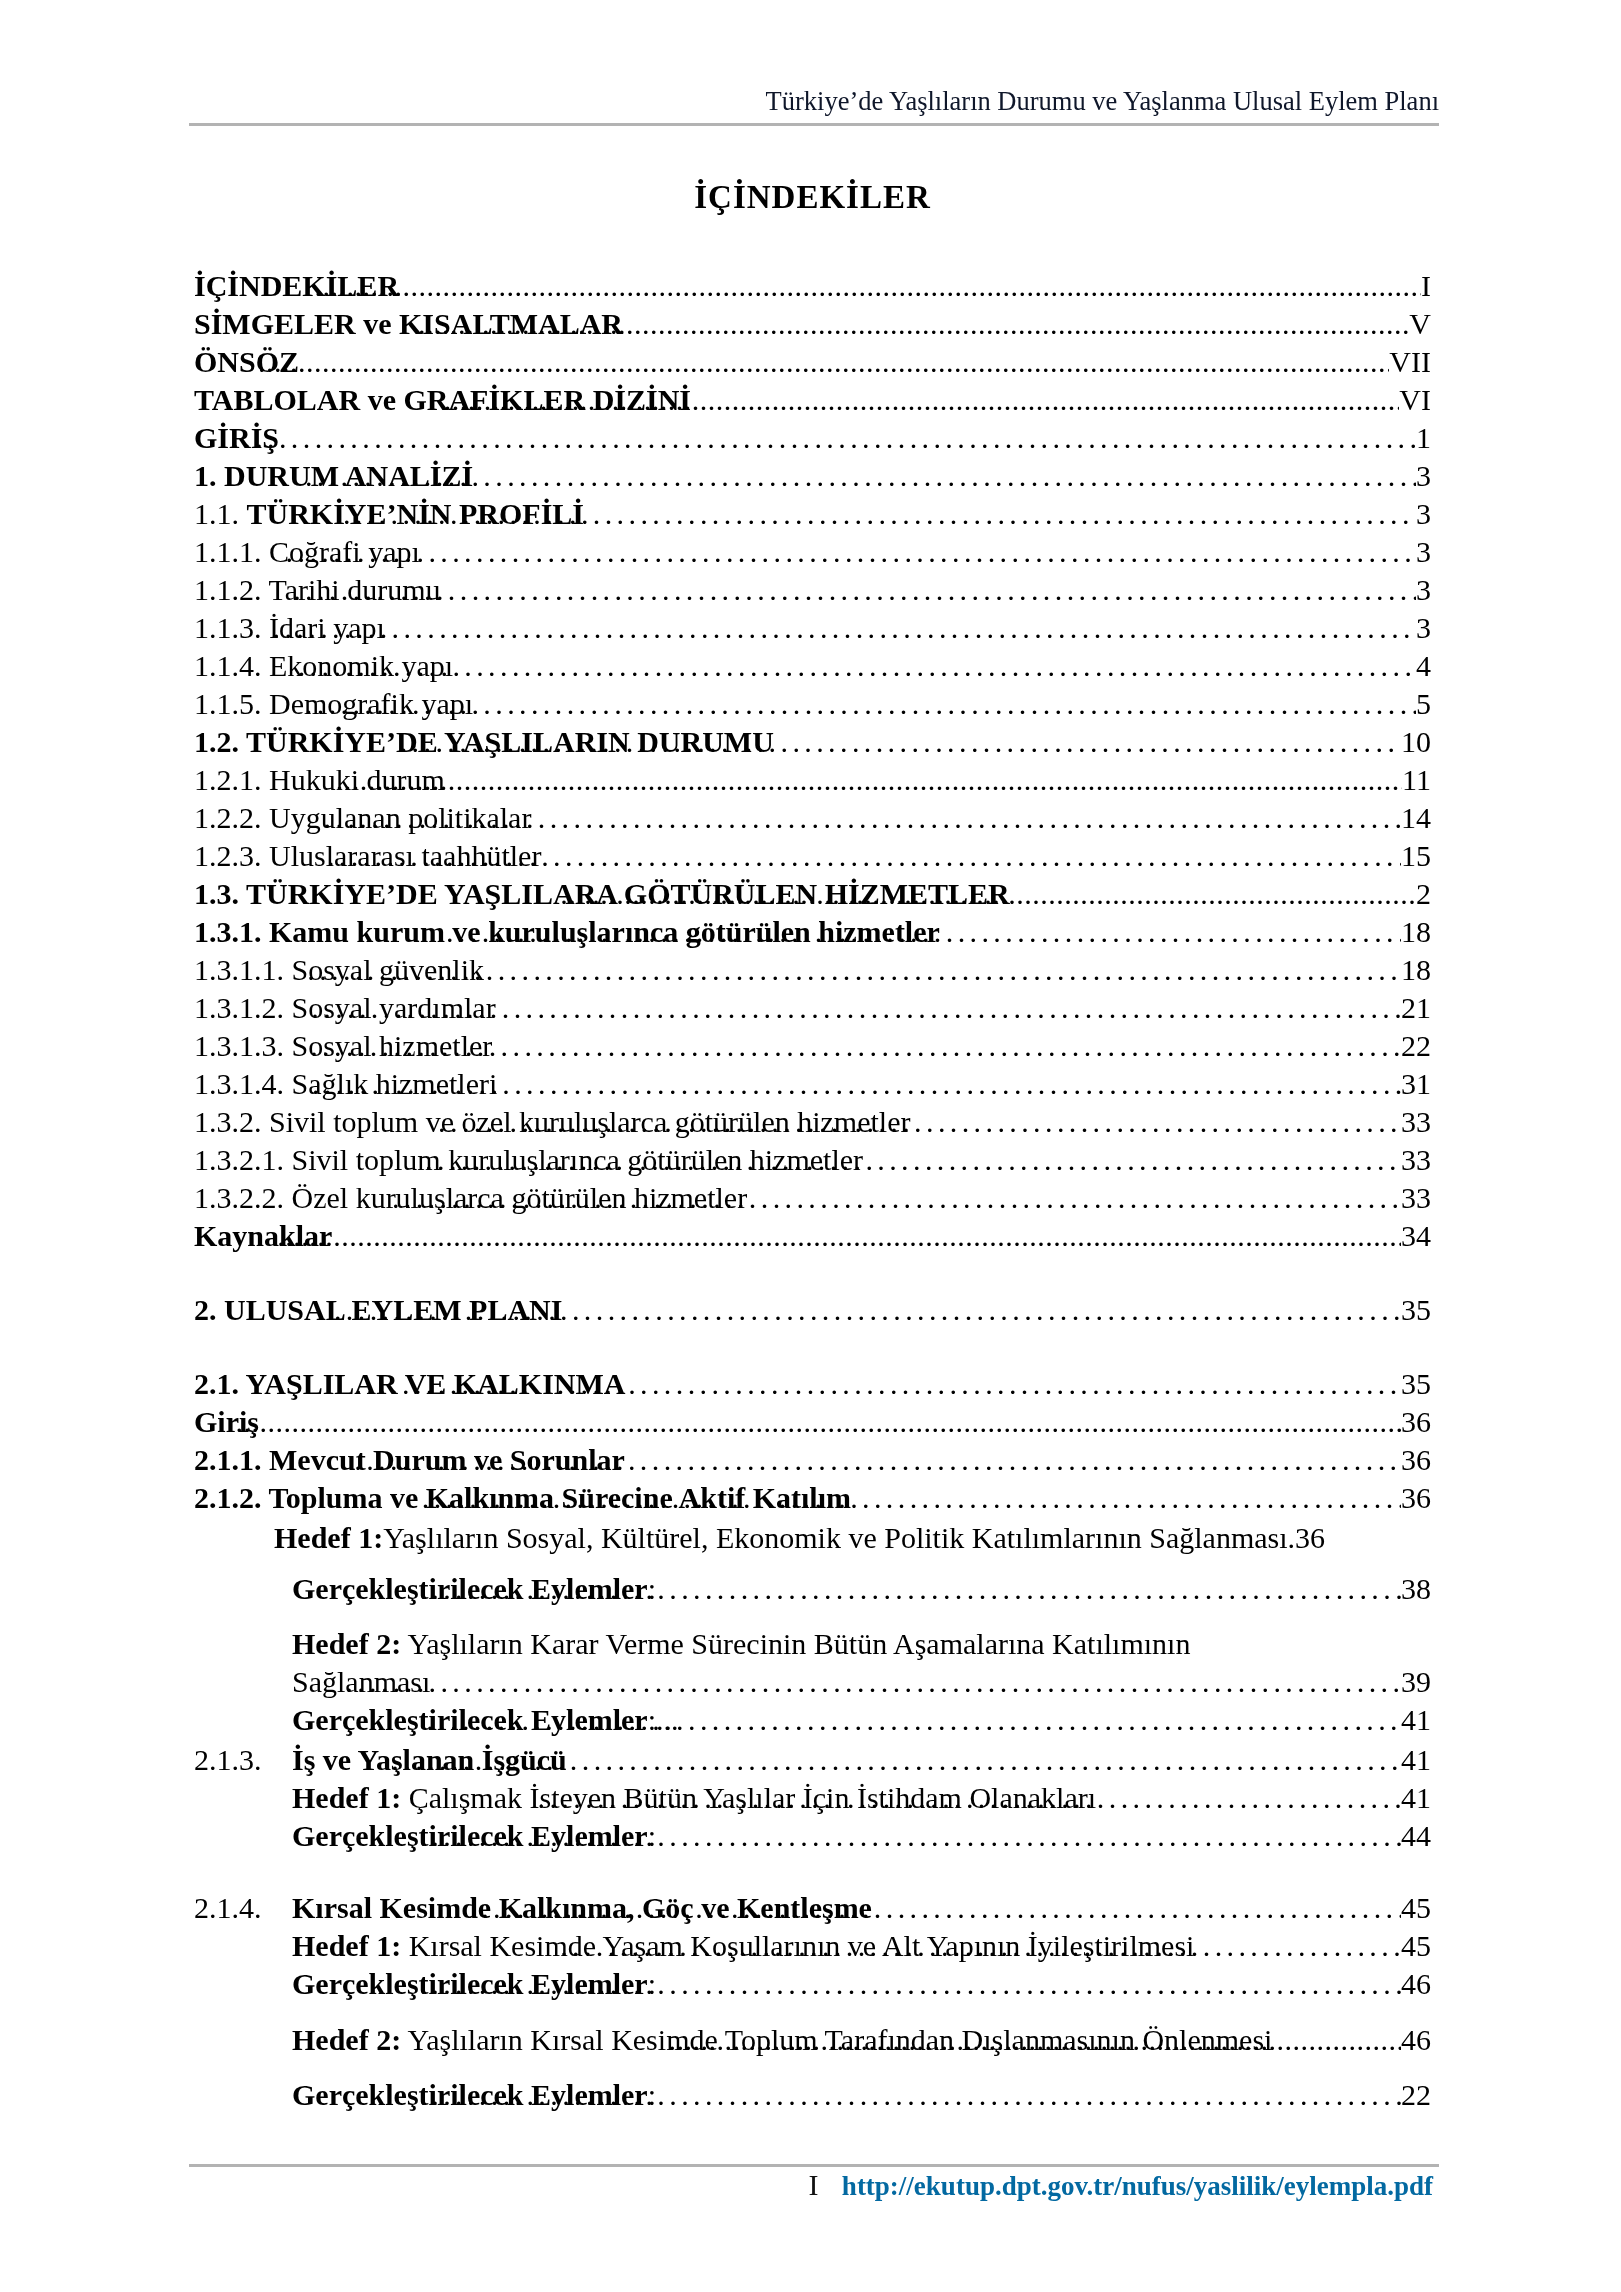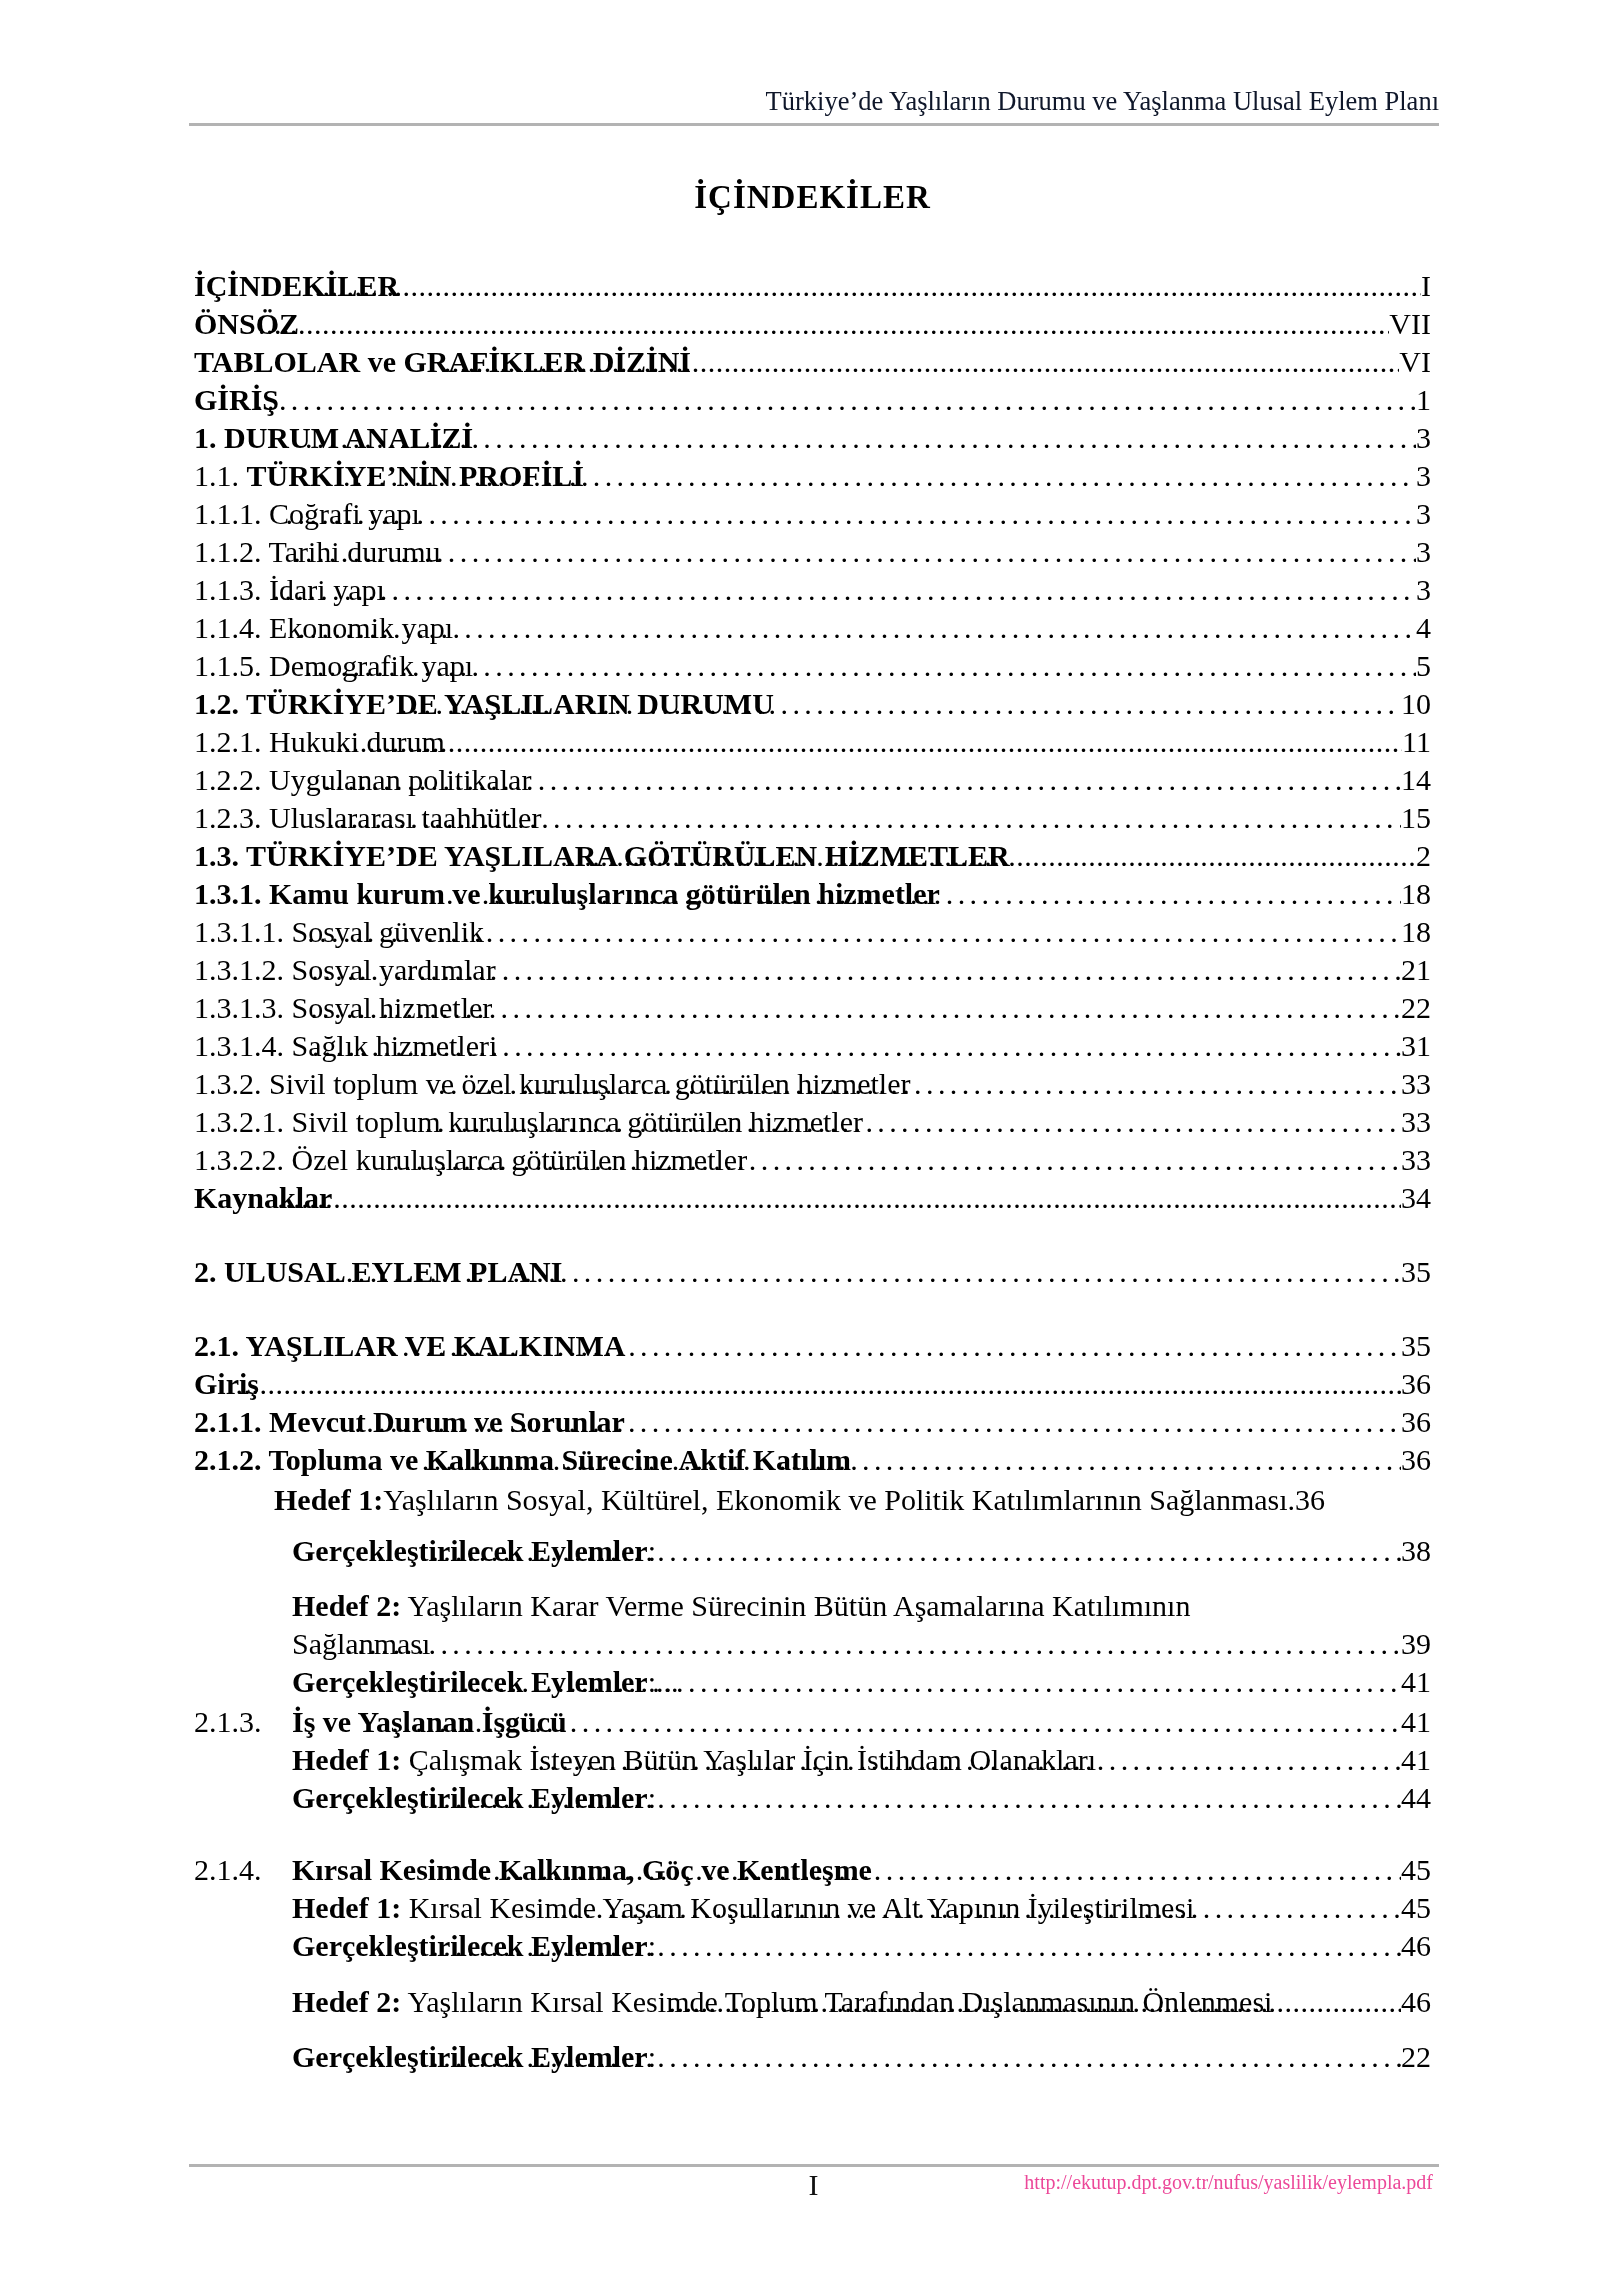--- a/index.html
+++ b/index.html
@@ -60,41 +60,47 @@
   
   .ftr{
     position:absolute;left:194px;right:188px;top:2168px;height:39px;
   }
   .pageno{
     position:absolute;left:50%;transform:translateX(-50%);
     font-size:30px;color:#111;
   }
   .url{
     position:absolute;right:0;top:2.9px;
-    font-size:20px;color:#ec4899;
+    font-size:27px;color:#0369a1;
     white-space:nowrap;
+    font-weight:bold;
   }
 </style>
 </head>
 <body>
 
 <div class="sheet">
 
   <div class="hdr">
     <span>Türkiye’de Yaşlıların Durumu ve Yaşlanma Ulusal Eylem Planı</span>
   </div>
   <div class="hdr-rule"></div>
 
   <h1 class="title">İÇİNDEKİLER</h1>
 
   <div class="toc" id="toc">
       <div class="row ind0">
         <span class="txt"><span class="b">İÇİNDEKİLER</span></span>
         <span class="leader fine"></span>
         <span class="page">I</span>
+      </div>
+      <div class="row ind0">
+        <span class="txt"><span class="b">SİMGELER ve KISALTMALAR</span></span>
+        <span class="leader fine"></span>
+        <span class="page">V</span>
       </div>
       <div class="row ind0">
         <span class="txt"><span class="b">ÖNSÖZ</span></span>
         <span class="leader fine"></span>
         <span class="page">VII</span>
       </div>
       <div class="row ind0">
         <span class="txt"><span class="b">TABLOLAR ve GRAFİKLER DİZİNİ</span></span>
         <span class="leader fine"></span>
         <span class="page">VI</span>

